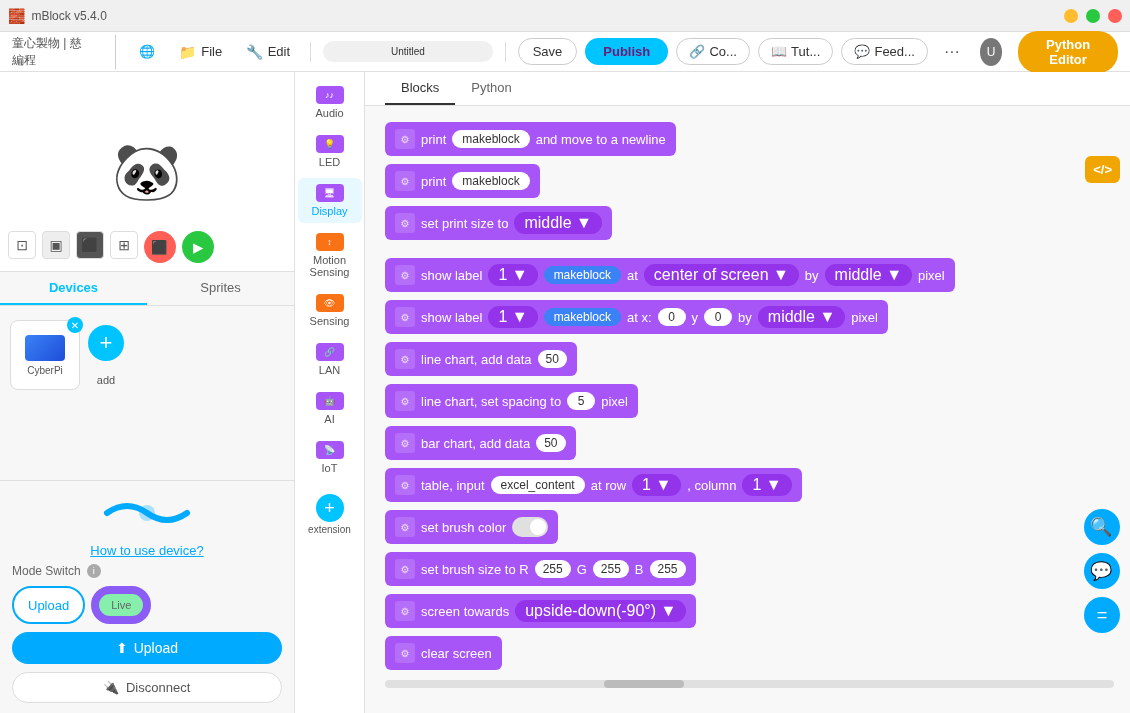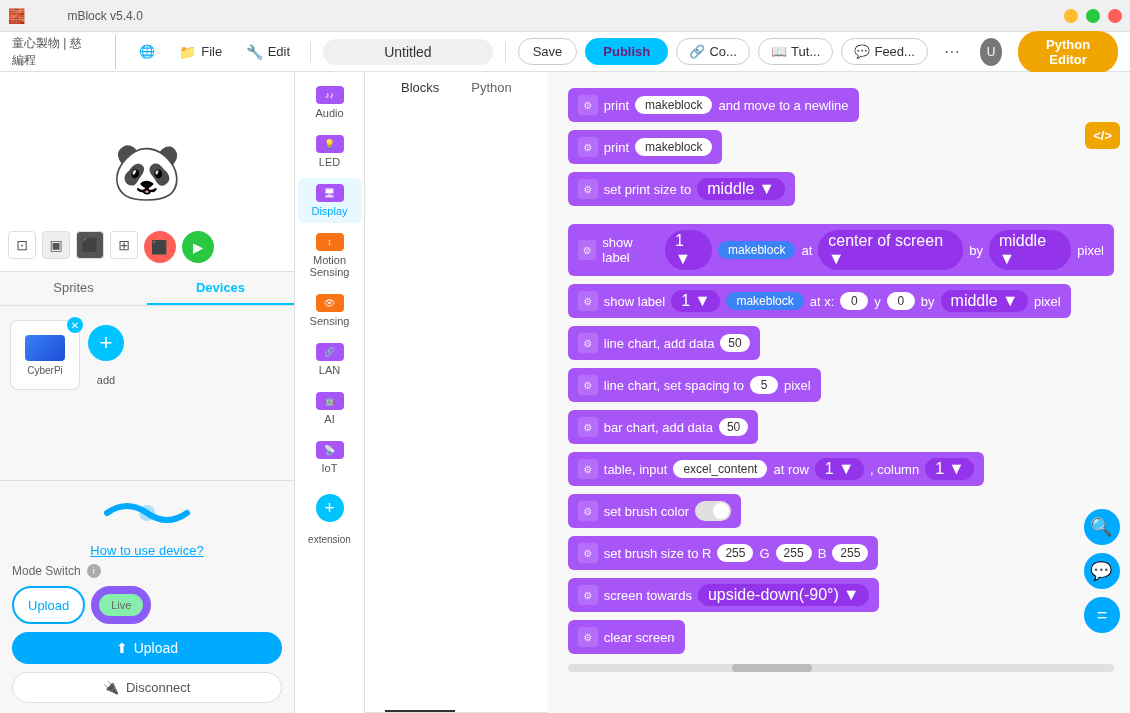--- a/index.html
+++ b/index.html
@@ -32,21 +32,21 @@
       gap: 8px;
     }
     .menu-logo { font-size: 12px; color: #555; margin-right: 8px; border-right: 1px solid #ccc; padding-right: 28px; }
     .menu-item {
       display: flex; align-items: center; gap: 4px;
       padding: 4px 8px; border-radius: 4px; cursor: pointer; color: #333; font-size: 13px;
     }
     .menu-separator { width: 1px; height: 20px; background: #ddd; margin: 0 4px; }
     .menu-title-input {
       background: #f0f0f0; border: none; border-radius: 20px;
-      padding: 5px 20px; font-size: 14px; color: #333; outline: none; text-align: center;
+      padding: 5px 20px; font-size: 10px; color: #333; outline: none; text-align: center;
       width: 170px;
     }
     .btn-save {
       background: white; border: 1px solid #ccc; border-radius: 20px;
       padding: 5px 14px; cursor: pointer; color: #333; font-size: 13px;
     }
     .btn-publish {
       background: #00c4ff; border: none; border-radius: 20px;
       padding: 6px 18px; cursor: pointer; color: #701a75; font-size: 13px; font-weight: bold;
     }
@@ -157,21 +157,21 @@
     .cat-icon { width: 28px; height: 18px; border-radius: 4px; display: flex; align-items: center; justify-content: center; }
     .cat-icon-audio { background: #a855f7; }
     .cat-icon-led { background: #a855f7; }
     .cat-icon-display { background: #a855f7; }
     .cat-icon-motion { background: #f97316; }
     .cat-icon-sensing { background: #f97316; }
     .cat-icon-lan { background: #a855f7; }
     .cat-icon-ai { background: #a855f7; }
     .cat-icon-iot { background: #a855f7; }
     .cat-add { width: 28px; height: 28px; border-radius: 50%; background: #00c4ff; color: white; display: flex; align-items: center; justify-content: center; font-size: 18px; cursor: pointer; margin-top: 4px; }
-    .cat-label-ext { font-size: 10px; color: #555; margin-top: 12px; }
+    .cat-label-ext { font-size: 10px; color: #555; margin-top: 2px; }
 
     
     #blocks-area {
       flex: 1; background: #f8f8f8; overflow-y: auto; padding: 16px 16px 16px 20px;
       position: relative;
     }
     .block-row { margin-bottom: 8px; }
     .block {
       display: inline-flex; align-items: center; background: #a855f7;
       border-radius: 6px; padding: 6px 10px; color: white; font-size: 13px;
@@ -243,21 +243,21 @@
     }
     .blocks-view-tab.active { color: #333; border-bottom: 2px solid #333; font-weight: 500; }
 
     #blocks-container { display: flex; flex: 1; overflow: hidden; position: relative; }
   </style>
 </head>
 <body>
 
 <div id="titlebar">
   <span style="font-size:14px; margin-right:6px;">🧱</span>
-  <span style="font-size:12px; color:#555;margin-left:36px;">mBlock v5.4.0</span>
+  <span style="font-size:12px; color:#555;">mBlock v5.4.0</span>
   <div class="win-controls">
     <div class="win-btn win-min"></div>
     <div class="win-btn win-max"></div>
     <div class="win-btn win-close"></div>
   </div>
 </div>
 
 <div id="menubar">
   <div class="menu-logo">童心製物 | 慈編程</div>
   <div class="menu-item">
@@ -305,22 +305,22 @@
         <button class="stage-btn">⊡</button>
         <button class="stage-btn" style="background:#eee;">▣</button>
         <button class="stage-btn" style="background:#555; color:white;">⬛</button>
         <button class="stage-btn">⊞</button>
         <button class="stage-btn-red">⬛</button>
         <button class="stage-btn-green">▶</button>
       </div>
     </div>
 
     <div id="tabs">
+      <div class="tab active">Devices</div>
       <div class="tab">Sprites</div>
-      <div class="tab active">Devices</div>
     </div>
 
     <div id="devices-panel">
       <div style="display: flex; align-items: center; gap: 8px; padding: 4px 0;">
         <div class="device-card">
           <div class="close-btn">✕</div>
           <div class="device-icon">
             <div style="width:40px;height:26px;background:linear-gradient(135deg,#3b82f6,#1d4ed8);border-radius:4px;"></div>
           </div>
           <span style="font-size:10px;">CyberPi</span>
@@ -410,21 +410,21 @@
         <span style="font-size:9px;color:white;">📡</span>
       </div>
       <span>IoT</span>
     </div>
     <div style="margin-top:6px; display:flex; flex-direction:column; align-items:center;">
       <div class="cat-add">+</div>
       <span class="cat-label-ext">extension</span>
     </div>
   </div>
 
-  <div style="flex:1; display:flex; flex-direction:row; overflow:hidden; position:relative;">
+  <div style="flex:1; display:flex; flex-direction:column; overflow:hidden; position:relative;">
 
     <div class="blocks-view-tabs">
       <div class="blocks-view-tab active">Blocks</div>
       <div class="blocks-view-tab">Python</div>
     </div>
 
     <div id="blocks-container">
       <div id="blocks-area">
 
         <div class="block-row">

